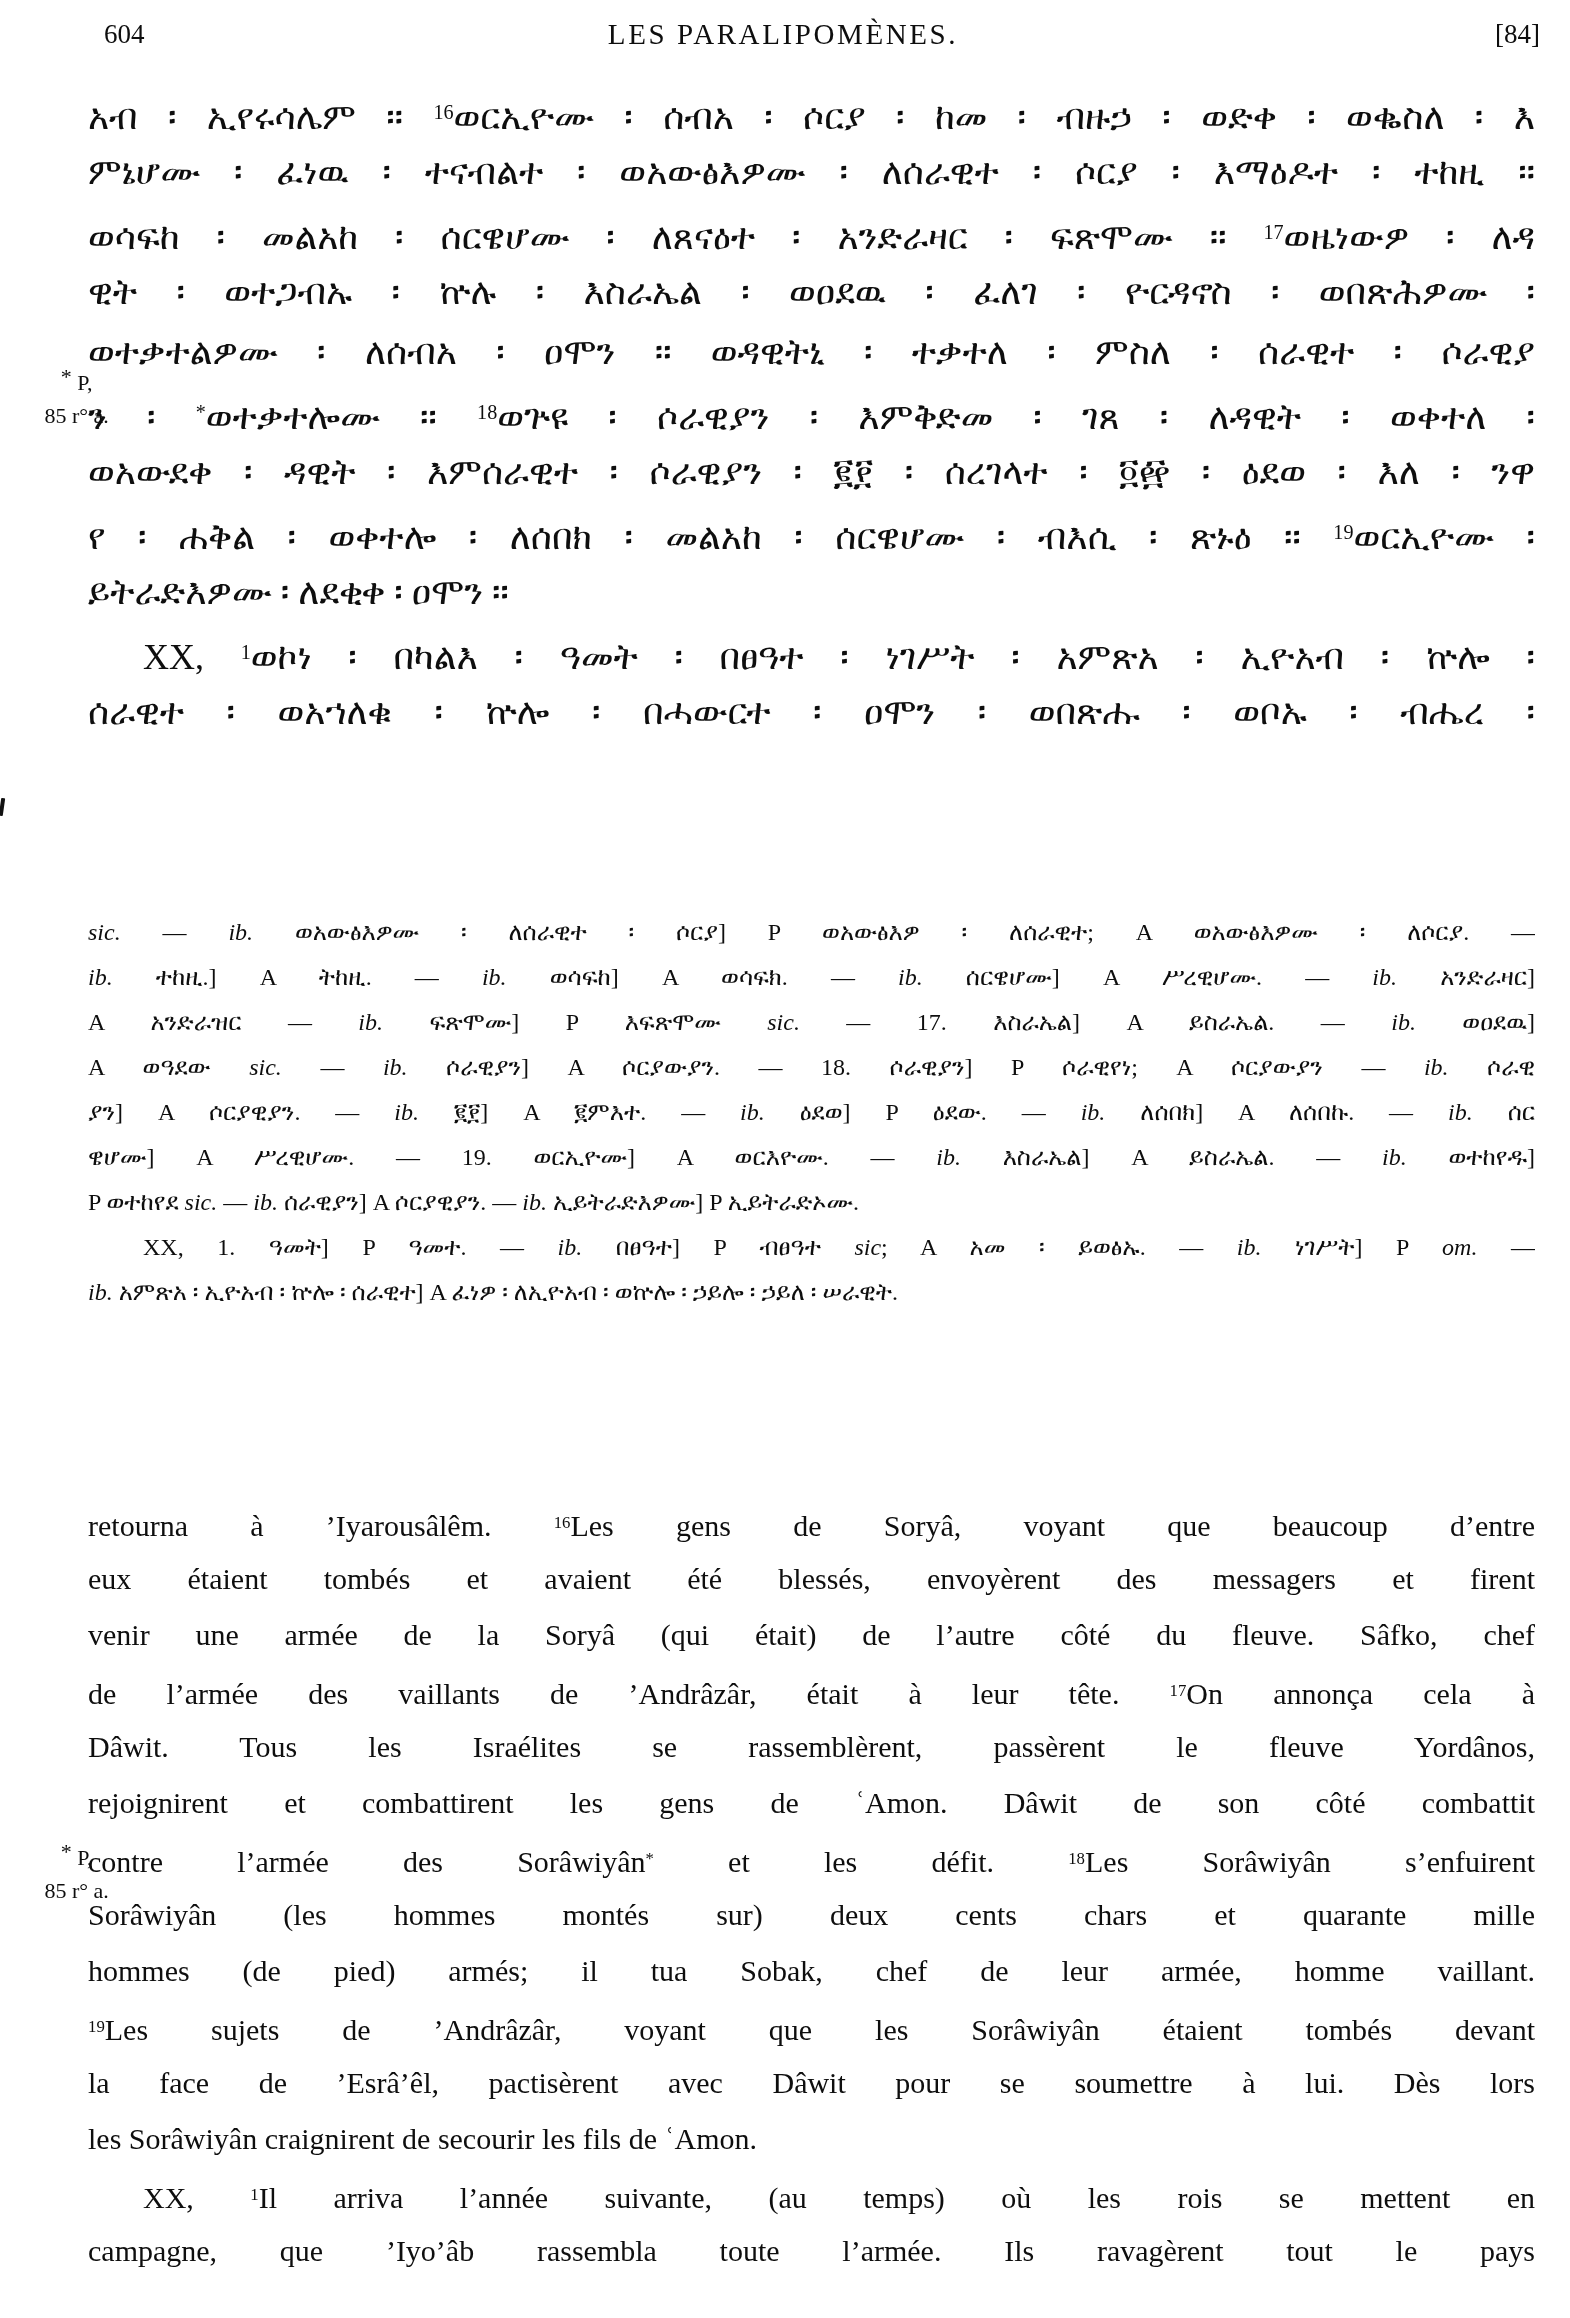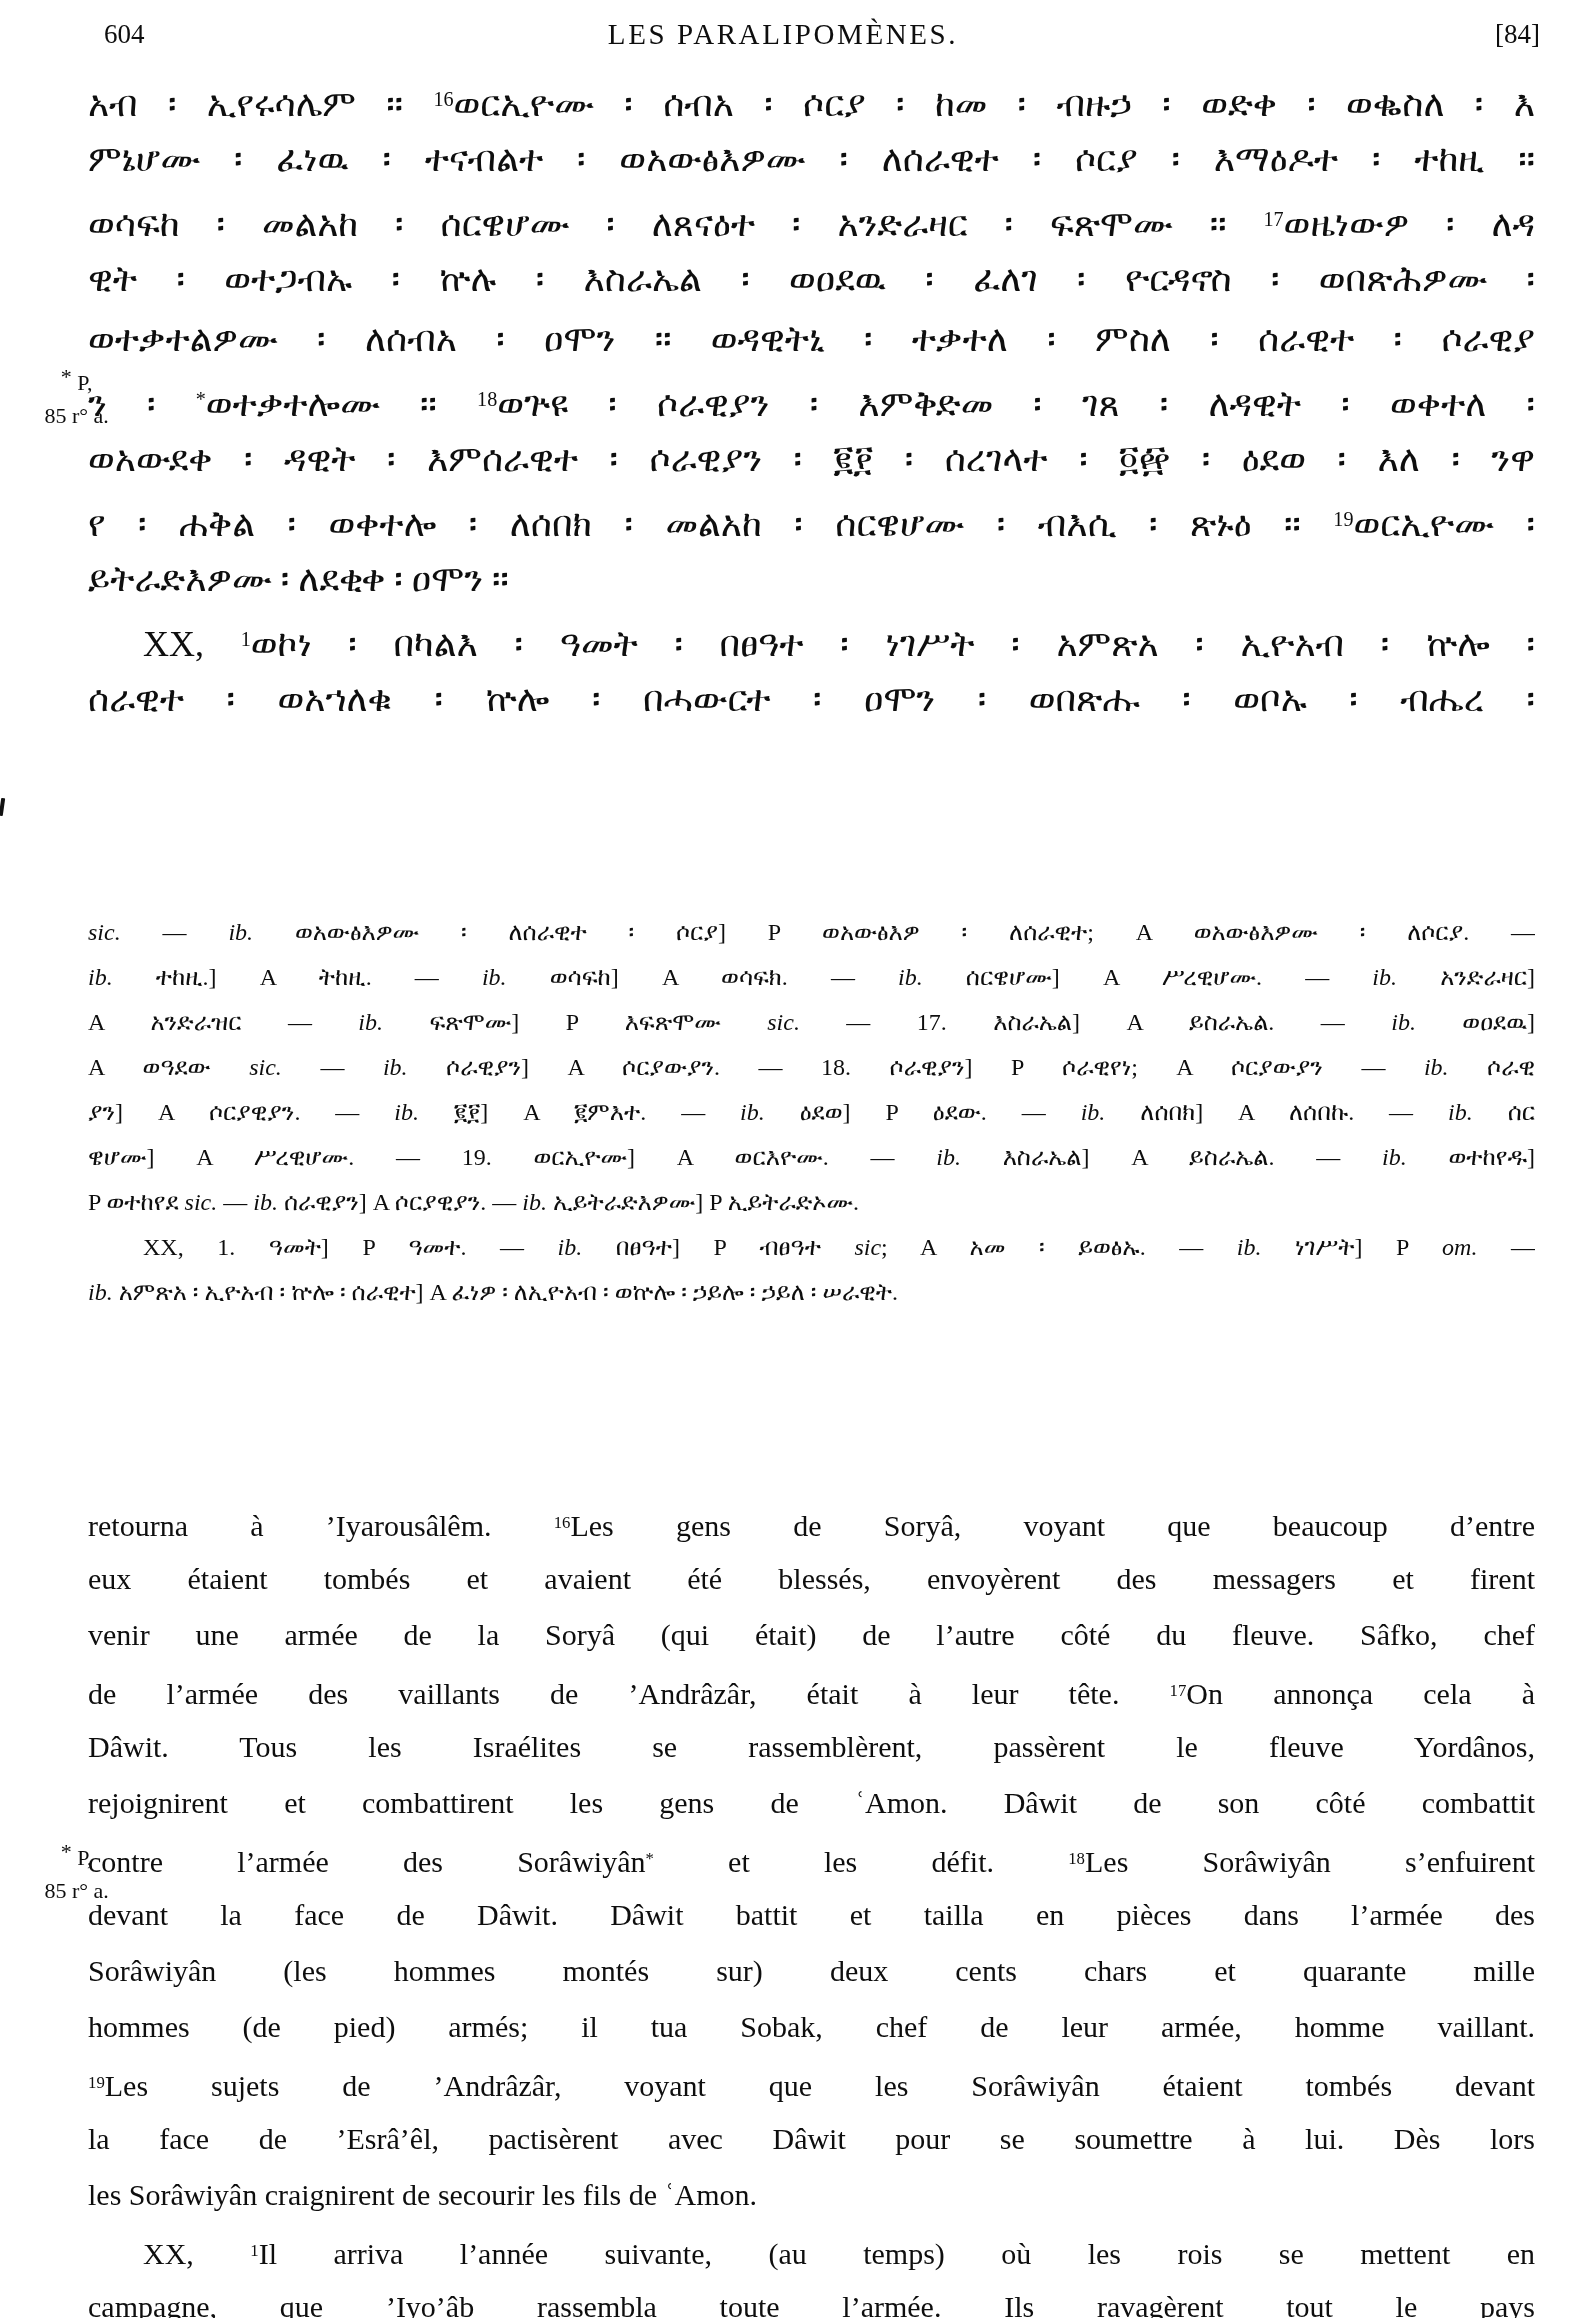--- a/index.html
+++ b/index.html
@@ -8,21 +8,21 @@
     background:#ffffff;color:#0e0e0e;
     font-family:"Liberation Serif","DejaVu Serif",serif;
   }
   .abs{position:absolute;}
   
   .pagenum{left:104px;top:19.4px;font-size:27px;}
   .runtitle{left:0;right:4px;top:17.7px;text-align:center;font-size:29px;letter-spacing:2.6px;}
   .foliobracket{right:30px;top:19.4px;font-size:27px;}
   
   .block{left:88px;width:1447px;}
-  .eth{top:76px;font-size:36px;line-height:47px;}
+  .eth{top:76px;font-size:36px;line-height:73px;}
   .eth .line{height:60px;}
   .app{top:910px;font-size:24px;line-height:45px;}
   .app .line{height:45px;}
   .fr{top:1495px;font-size:30px;line-height:56px;}
   .fr .line{height:56px;}
   .line{overflow:hidden;text-align:left;}
   .line.just{text-align:justify;text-align-last:justify;}
   .line.indent{padding-left:55px;}
   .sup{font-size:0.56em;vertical-align:0.48em;letter-spacing:0;}
   .it{font-style:italic;}
@@ -77,21 +77,20 @@
   </div>
 
 <div class="abs block fr">
     <div class="line just"><span>retourna à ’Iyarousâlêm. </span><span class="sup">16</span><span>Les gens de Soryâ, voyant que beaucoup d’entre</span></div>
     <div class="line just"><span>eux étaient tombés et avaient été blessés, envoyèrent des messagers et firent</span></div>
     <div class="line just"><span>venir une armée de la Soryâ (qui était) de l’autre côté du fleuve. Sâfko, chef</span></div>
     <div class="line just"><span>de l’armée des vaillants de ’Andrâzâr, était à leur tête. </span><span class="sup">17</span><span>On annonça cela à</span></div>
     <div class="line just"><span>Dâwit. Tous les Israélites se rassemblèrent, passèrent le fleuve Yordânos,</span></div>
     <div class="line just"><span>rejoignirent et combattirent les gens de ʿAmon. Dâwit de son côté combattit</span></div>
     <div class="line just"><span>contre l’armée des Sorâwiyân</span><span class="sup">*</span><span> et les défit. </span><span class="sup">18</span><span>Les Sorâwiyân s’enfuirent</span></div>
-    <div class="line just"><span>devant la face de Dâwit. Dâwit battit et tailla en pièces dans l’armée des</span></div>
     <div class="line just"><span>Sorâwiyân (les hommes montés sur) deux cents chars et quarante mille</span></div>
     <div class="line just"><span>hommes (de pied) armés; il tua Sobak, chef de leur armée, homme vaillant.</span></div>
     <div class="line just"><span class="sup">19</span><span>Les sujets de ’Andrâzâr, voyant que les Sorâwiyân étaient tombés devant</span></div>
     <div class="line just"><span>la face de ’Esrâ’êl, pactisèrent avec Dâwit pour se soumettre à lui. Dès lors</span></div>
     <div class="line"><span>les Sorâwiyân craignirent de secourir les fils de ʿAmon.</span></div>
     <div class="line just indent"><span>XX, </span><span class="sup">1</span><span>Il arriva l’année suivante, (au temps) où les rois se mettent en</span></div>
     <div class="line just"><span>campagne, que ’Iyo’âb rassembla toute l’armée. Ils ravagèrent tout le pays</span></div>
   </div>
 
 <div class="abs edge-mark"></div>

